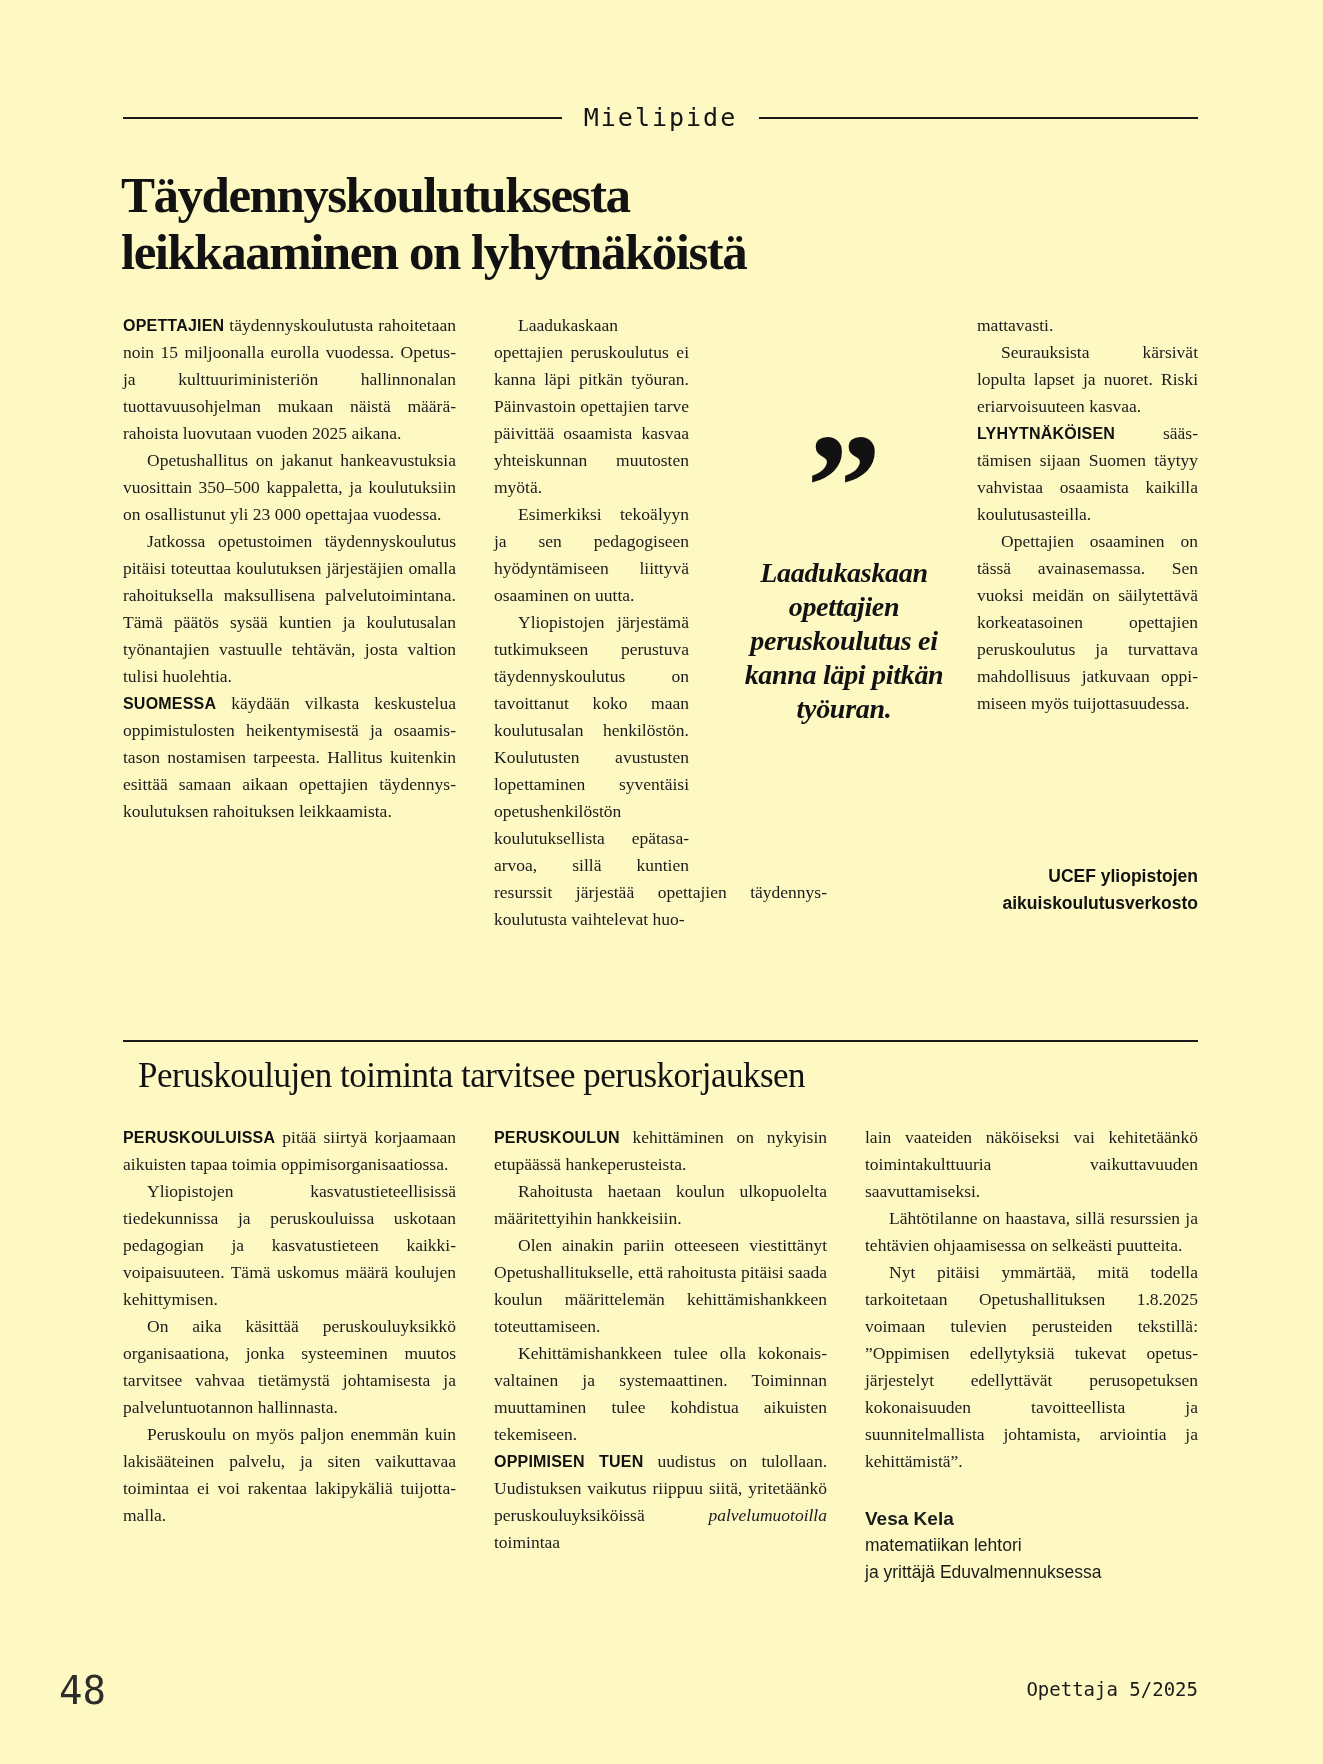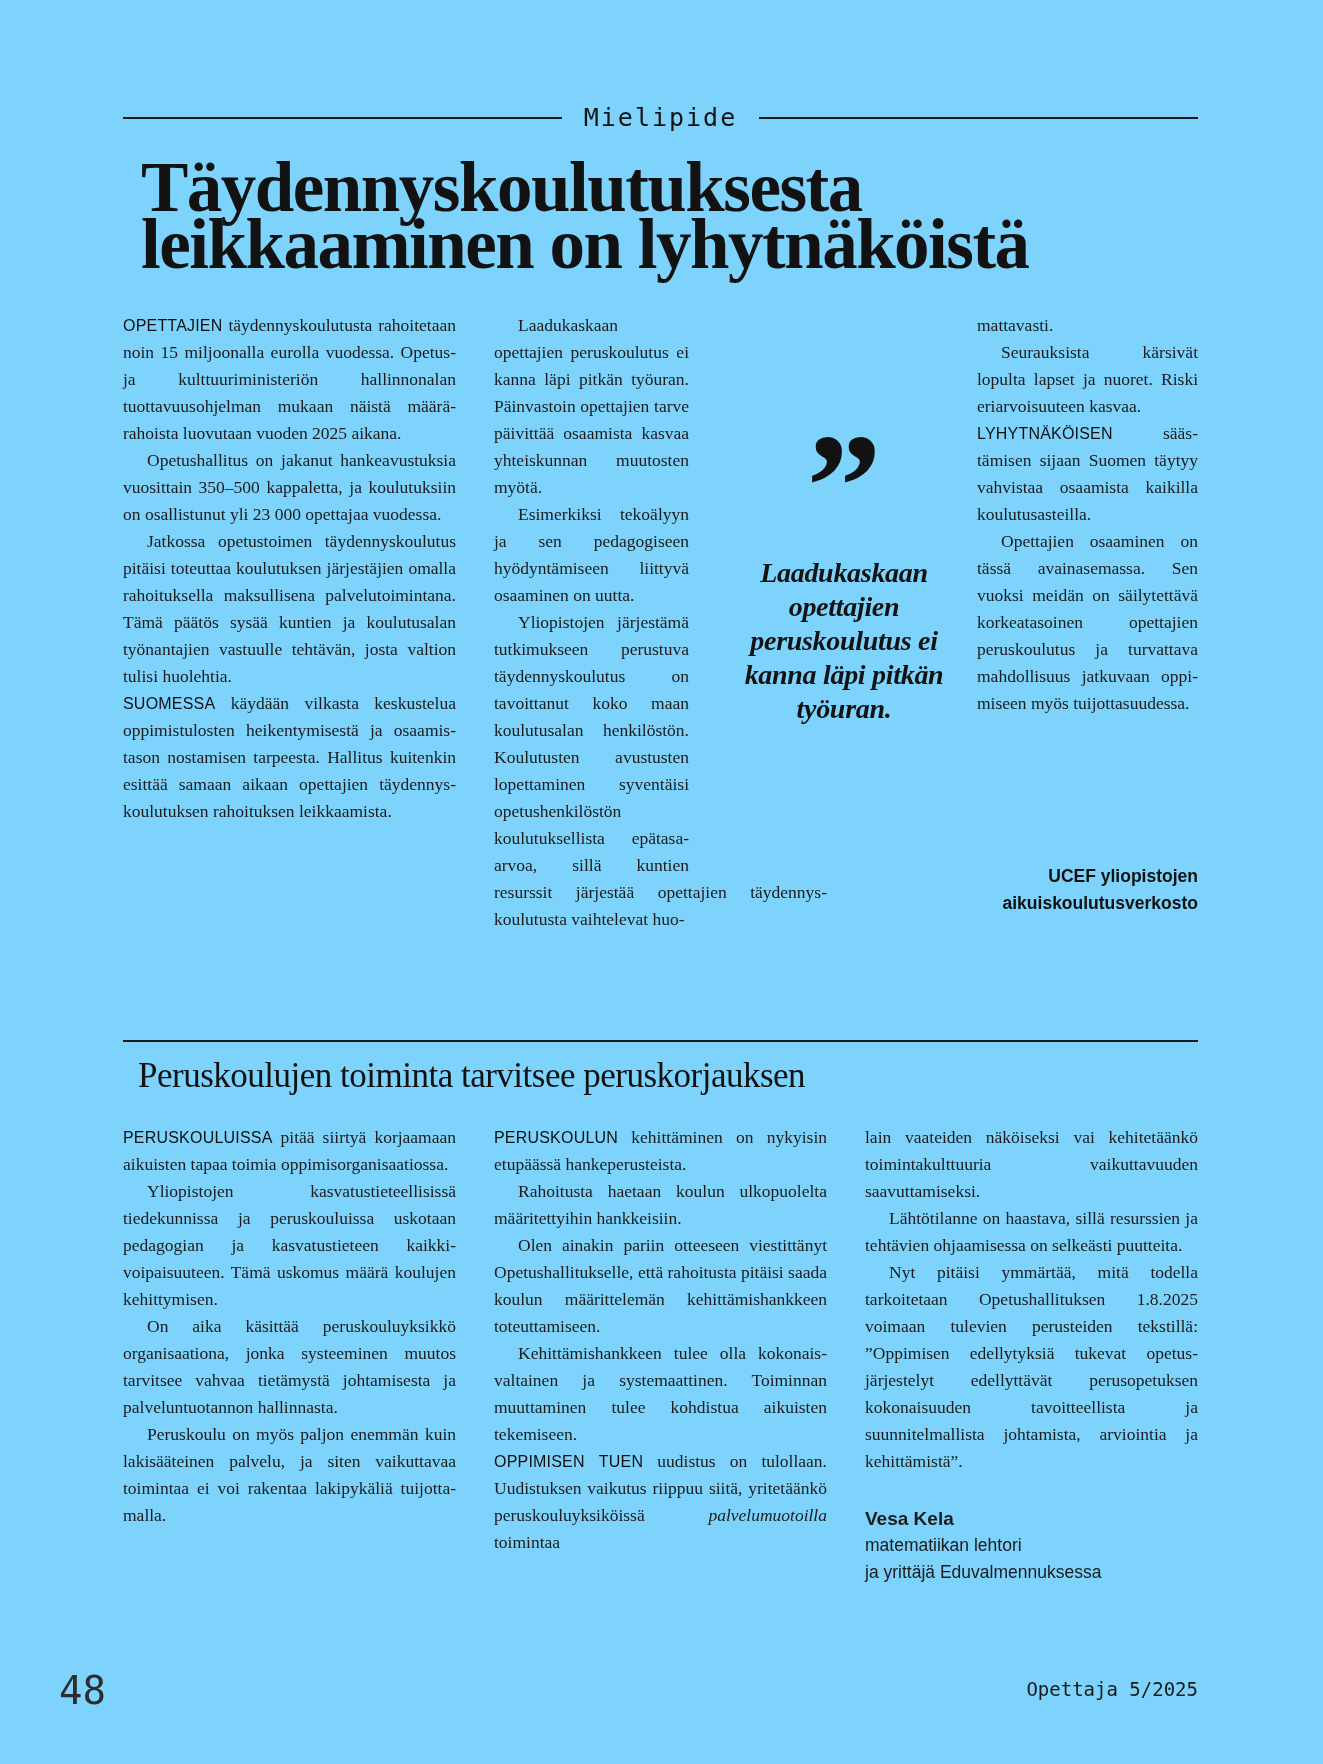--- a/index.html
+++ b/index.html
@@ -1,58 +1,57 @@
 <!DOCTYPE html>
 <html lang="fi"><head>
 <meta charset="utf-8">
 <style>
   * { box-sizing: border-box; margin: 0; padding: 0; }
   html, body { background: #e8e8e8; }
   .page {
     position: relative;
     width: 1323px; height: 1764px;
     margin: 0 auto;
-    background: #7dd3fc;
+    background: #fef9c3;
     color: #1b1b1b;
     font-family: "Liberation Serif", serif;
     overflow: hidden;
   }
   
   .kicker-row {
     position: absolute; left: 123px; right: 125px; top: 103px;
     display: flex; align-items: center; gap: 22px;
   }
   .kicker-rule { flex: 1; height: 2px; background: #1a1a1a; }
   .kicker-text {
     font-family: "DejaVu Sans Mono", monospace;
     font-size: 25px; letter-spacing: 2px; color: #141414; white-space: nowrap;
   }
   
   .h1 {
-    position: absolute; left: 121px; top: 159px; width: 1080px;
-    font-weight: 700; font-size: 71px; line-height: 57px; letter-spacing: -1.5px;
+    position: absolute; left: 121px; top: 167px; width: 1080px;
+    font-weight: 700; font-size: 51px; line-height: 57px; letter-spacing: -1.5px;
     color: #121212;
-    margin-left: 20px;
   }
   .h1 span { display: block; }
   
   .cols {
     position: absolute; left: 123px; right: 125px;
     display: flex; gap: 38px;
   }
   .art1 { top: 312px; }
   .art2 { top: 1124px; }
   .col { flex: 1; font-size: 17.5px; line-height: 27px; text-align: justify;
          hyphens: auto; -webkit-hyphens: auto; }
   .col p { margin: 0; }
   .ind { text-indent: 24px; }
   .gap { margin-top: 26px; }
   .lead {
     font-family: "Liberation Sans", sans-serif;
-    font-weight: 400; font-size: 16px; letter-spacing: 0.2px; color: #111;
+    font-weight: 700; font-size: 16px; letter-spacing: 0.2px; color: #111;
   }
   .it { font-style: italic; }
   
   .spacer-right { float: right; width: 138px; height: 462px; margin-top: 81px; }
   .spacer-left  { float: left;  width: 112px; height: 470px; margin-top: 81px; }
   
   .pullquote {
     position: absolute; left: 694px; top: 436px; width: 300px;
     text-align: center; color: #121212;
   }

